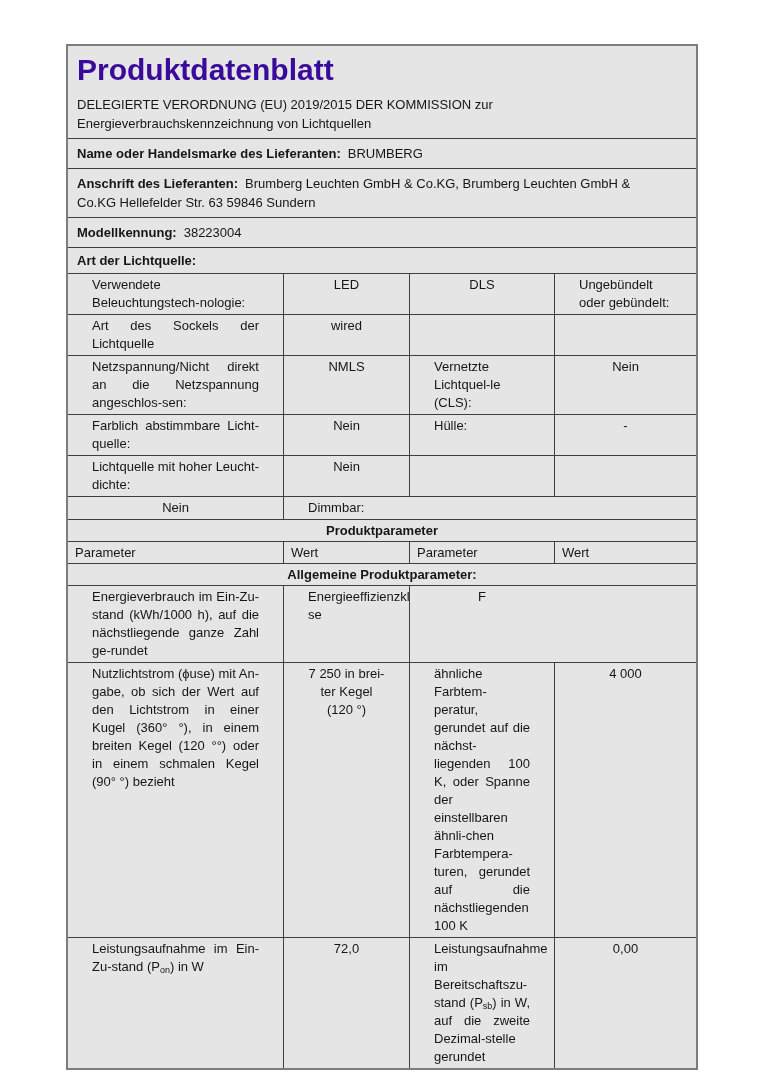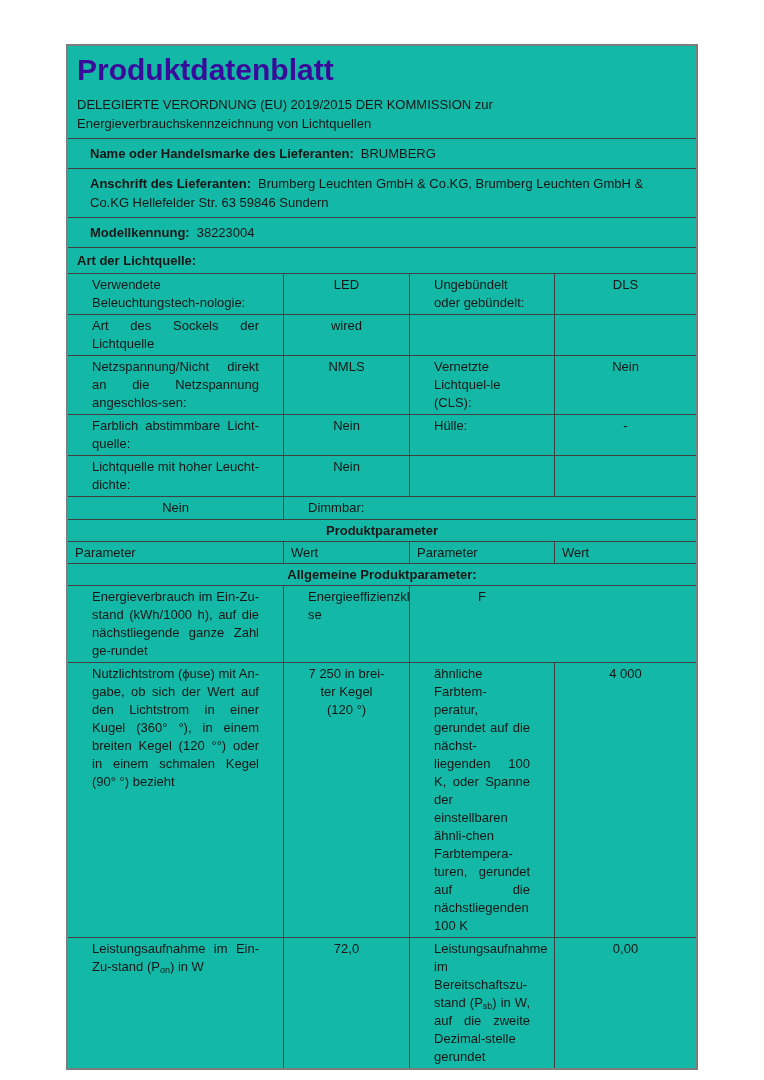--- a/index.html
+++ b/index.html
@@ -5,31 +5,31 @@
   html,body{margin:0;padding:0;}
   body{
     width:764px;height:1080px;background:#ffffff;color:#161616;
     font-family:"Liberation Sans",sans-serif;font-size:13px;
     -webkit-font-smoothing:antialiased;
   }
   .page{width:764px;height:1080px;overflow:hidden;}
   .doc{
     margin:44px 66px 0 66px;
     border:2px solid #7d7d7d;
-    background:#14b8a6;
+    background:#e5e5e5;
   }
   .doc > * + *{border-top:1px solid #3f3f3f;}
 
   
   .title-sec{padding:6px 9px 5px 9px;}
   .title{margin:0;font-size:30px;line-height:36px;font-weight:bold;letter-spacing:0;}
   .subtitle{margin:7px 0 0 0;line-height:19px;}
 
   
-  .kv{padding:5px 22px;line-height:19px;}
+  .kv{padding:5px 9px;line-height:19px;}
   .lbl{font-weight:bold;}
   .val{margin-left:7px;}
 
   .heading{font-weight:bold;padding:3px 9px;line-height:19px;}
   .center-h{text-align:center;font-weight:bold;padding:1px 8px;line-height:19px;}
 
   
   .trow{display:grid;grid-template-columns:215px 126px 145px 1fr;}
   .cell{padding:2px 24px;line-height:18px;overflow:hidden;}
   .trow .cell + .cell{border-left:1px solid #3f3f3f;}
@@ -69,22 +69,22 @@
 
     <div class="kv">
       <span class="lbl">Modellkennung:</span><span class="val">38223004</span>
     </div>
 
     <div class="heading">Art der Lichtquelle:</div>
 
     <div class="trow">
       <div class="cell c1">Verwendete Beleuchtungstech-nologie:</div>
       <div class="cell c2 pre">LED</div>
+      <div class="cell c4 pre">DLS</div>
       <div class="cell c3">Ungebündelt oder gebündelt:</div>
-      <div class="cell c4 pre">DLS</div>
     </div>
 
     <div class="trow">
       <div class="cell c1">
         <div>Art des Sockels der Lichtquelle</div>
       </div>
       <div class="cell c2 pre">wired</div>
       <div class="cell c3"></div>
       <div class="cell c4 pre"></div>
     </div>

